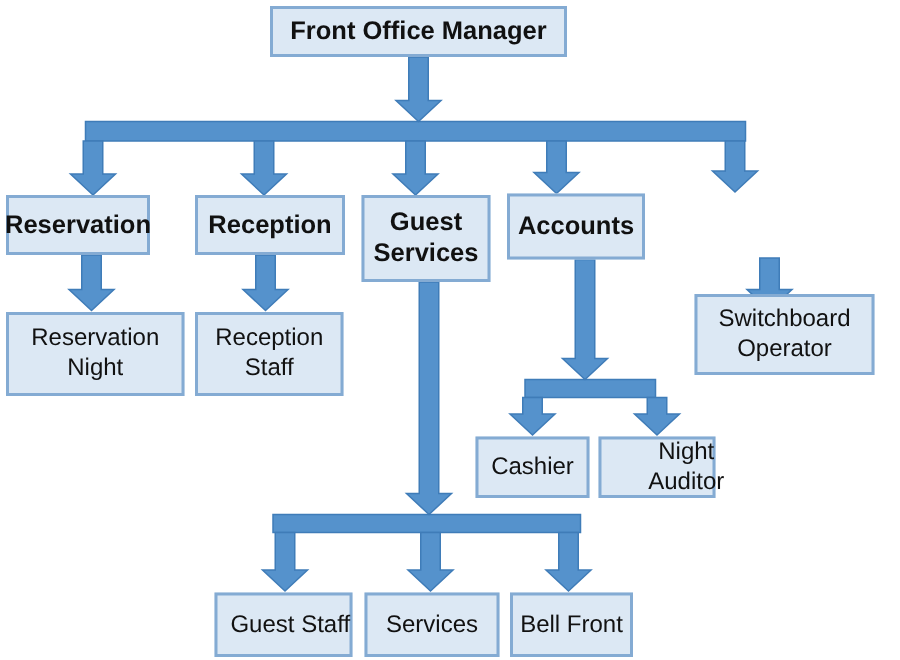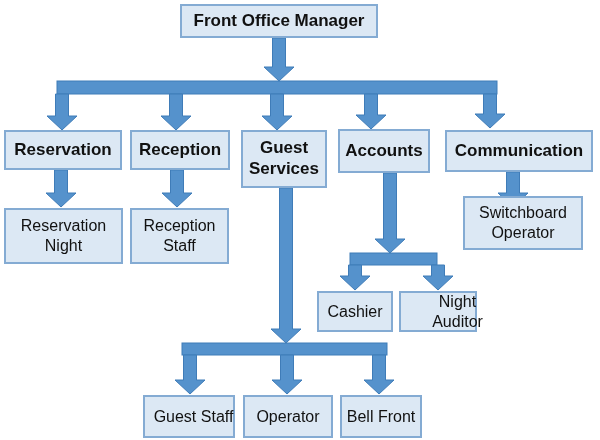--- a/index.html
+++ b/index.html
@@ -50,21 +50,21 @@
     font-size: 17px;
   }
   .node.staff {
     font-weight: normal;
     font-size: 16px;
   }
   .node.nowrap { white-space: nowrap; }
 
   
   .n-root          { left: 180px; top: 4px;   width: 198px; height: 34px; text-align: right; }
-  .n-reservation   { left: 4px;   top: 130px; width: 118px; height: 40px; }
+  .n-reservation   { left: 4px;   top: 130px; width: 96px; height: 40px; }
   .n-reception     { left: 130px; top: 130px; width: 100px; height: 40px; }
   .n-guest-svc     { left: 241px; top: 130px; width: 86px;  height: 58px; }
   .n-accounts      { left: 338px; top: 129px; width: 92px;  height: 44px; }
   .n-communication { left: 445px; top: 130px; width: 148px; height: 42px; }
   .n-res-staff     { left: 4px;   top: 208px; width: 119px; height: 56px; }
   .n-rec-staff     { left: 130px; top: 208px; width: 99px;  height: 56px; }
   .n-switchboard   { left: 463px; top: 196px; width: 120px; height: 54px; }
   .n-cashier       { left: 317px; top: 291px; width: 76px;  height: 41px; }
   .n-night-auditor { left: 399px; top: 291px; width: 78px;  height: 41px; padding-left: 42px; }
   .n-guest-staff   { left: 143px; top: 395px; width: 92px;  height: 43px; padding-left: 12px; }
@@ -99,26 +99,25 @@
     <polygon points="280.5,355 293.5,355 293.5,380 302,380 287,394 272,380 280.5,380"></polygon>
     <polygon points="372.5,355 385.5,355 385.5,380 394,380 379,394 364,380 372.5,380"></polygon>
   </svg>
 
   <div class="node dept n-root">Front Office Manager</div>
 
   <div class="node dept n-reservation">Reservation</div>
   <div class="node dept n-reception">Reception</div>
   <div class="node dept n-guest-svc">Guest Services</div>
   <div class="node dept n-accounts">Accounts</div>
-  <div class="node dept n-communication">Communication</div>
 
   <div class="node staff n-res-staff">Reservation Night</div>
   <div class="node staff n-rec-staff">Reception Staff</div>
   <div class="node staff n-switchboard">Switchboard Operator</div>
 
   <div class="node staff nowrap n-cashier">Cashier</div>
   <div class="node staff n-night-auditor">Night Auditor</div>
 
   <div class="node staff nowrap n-guest-staff">Guest Staff</div>
-  <div class="node staff nowrap n-concierge">Operator</div>
+  <div class="node staff nowrap n-concierge">Services</div>
   <div class="node staff nowrap n-bell-staff">Bell Front</div>
 
 </div>
 
 </body></html>

